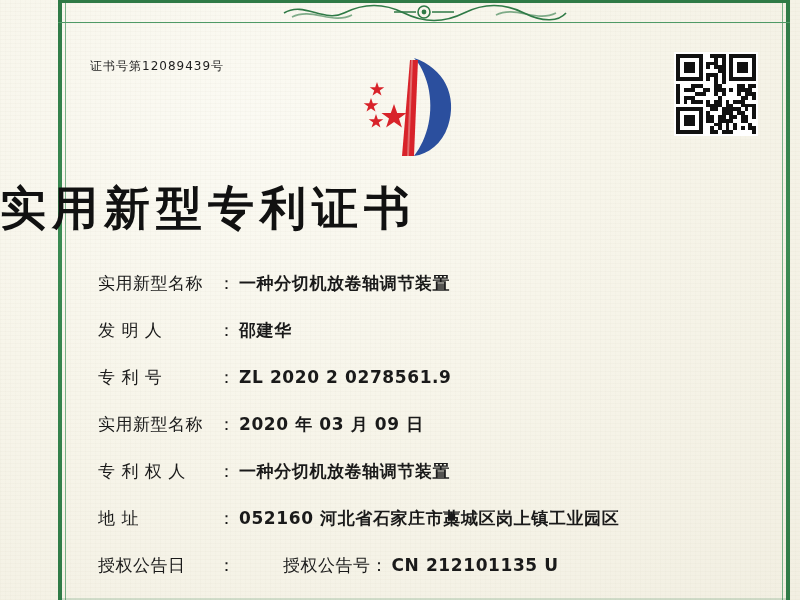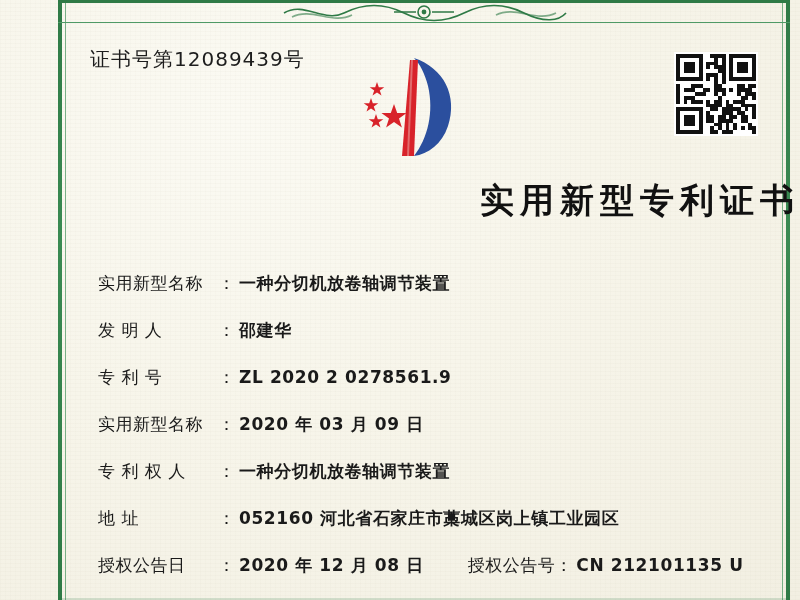--- a/index.html
+++ b/index.html
@@ -95,22 +95,22 @@
   .bottom-fade {
     position: absolute;
     left: 58px; right: 10px; bottom: 0; height: 2px;
     background: rgba(47,122,70,0.18);
   }
 
   
   .cert-number {
     position: absolute;
     left: 90px;
-    top: 46px;
-    font-size: 20px;
+    top: 58px;
+    font-size: 12px;
     letter-spacing: 1px;
     color: #1d1d1d;
     font-family: "DejaVu Sans", sans-serif;
     white-space: nowrap;
     text-align: center;
   }
 
   
   .logo {
     position: absolute;
@@ -139,22 +139,22 @@
     grid-template-rows: repeat(21, 1fr);
   }
   .qr-grid i { background: transparent; }
   .qr-grid i.on { background: #111111; }
 
   
   .title {
     position: absolute;
     left: 0; right: 0;
     top: 178px;
-    text-align: right;
-    font-size: 34px;
+    text-align: left;
+    font-size: 46px;
     font-weight: bold;
     letter-spacing: 6px;
     color: #111111;
     font-family: "DejaVu Sans", sans-serif;
   }
 
   
   .fields {
     position: absolute;
     left: 98px;
@@ -715,21 +715,20 @@
 
     <div class="field-row">
       <span class="field-label">地      址</span>
       <span class="field-colon">：</span>
       <span class="field-value">052160 河北省石家庄市藁城区岗上镇工业园区</span>
     </div>
 
     <div class="field-row dual">
       <span class="field-label">授权公告日</span>
       <span class="field-colon">：</span>
-      <span class="field-value">2020 年 12 月 08 日</span>
       <span class="second-label">授权公告号</span>
       <span class="field-colon">：</span>
       <span class="field-value">CN 212101135 U</span>
     </div>
 
   </div>
 
 </div>
 
 </body></html>

